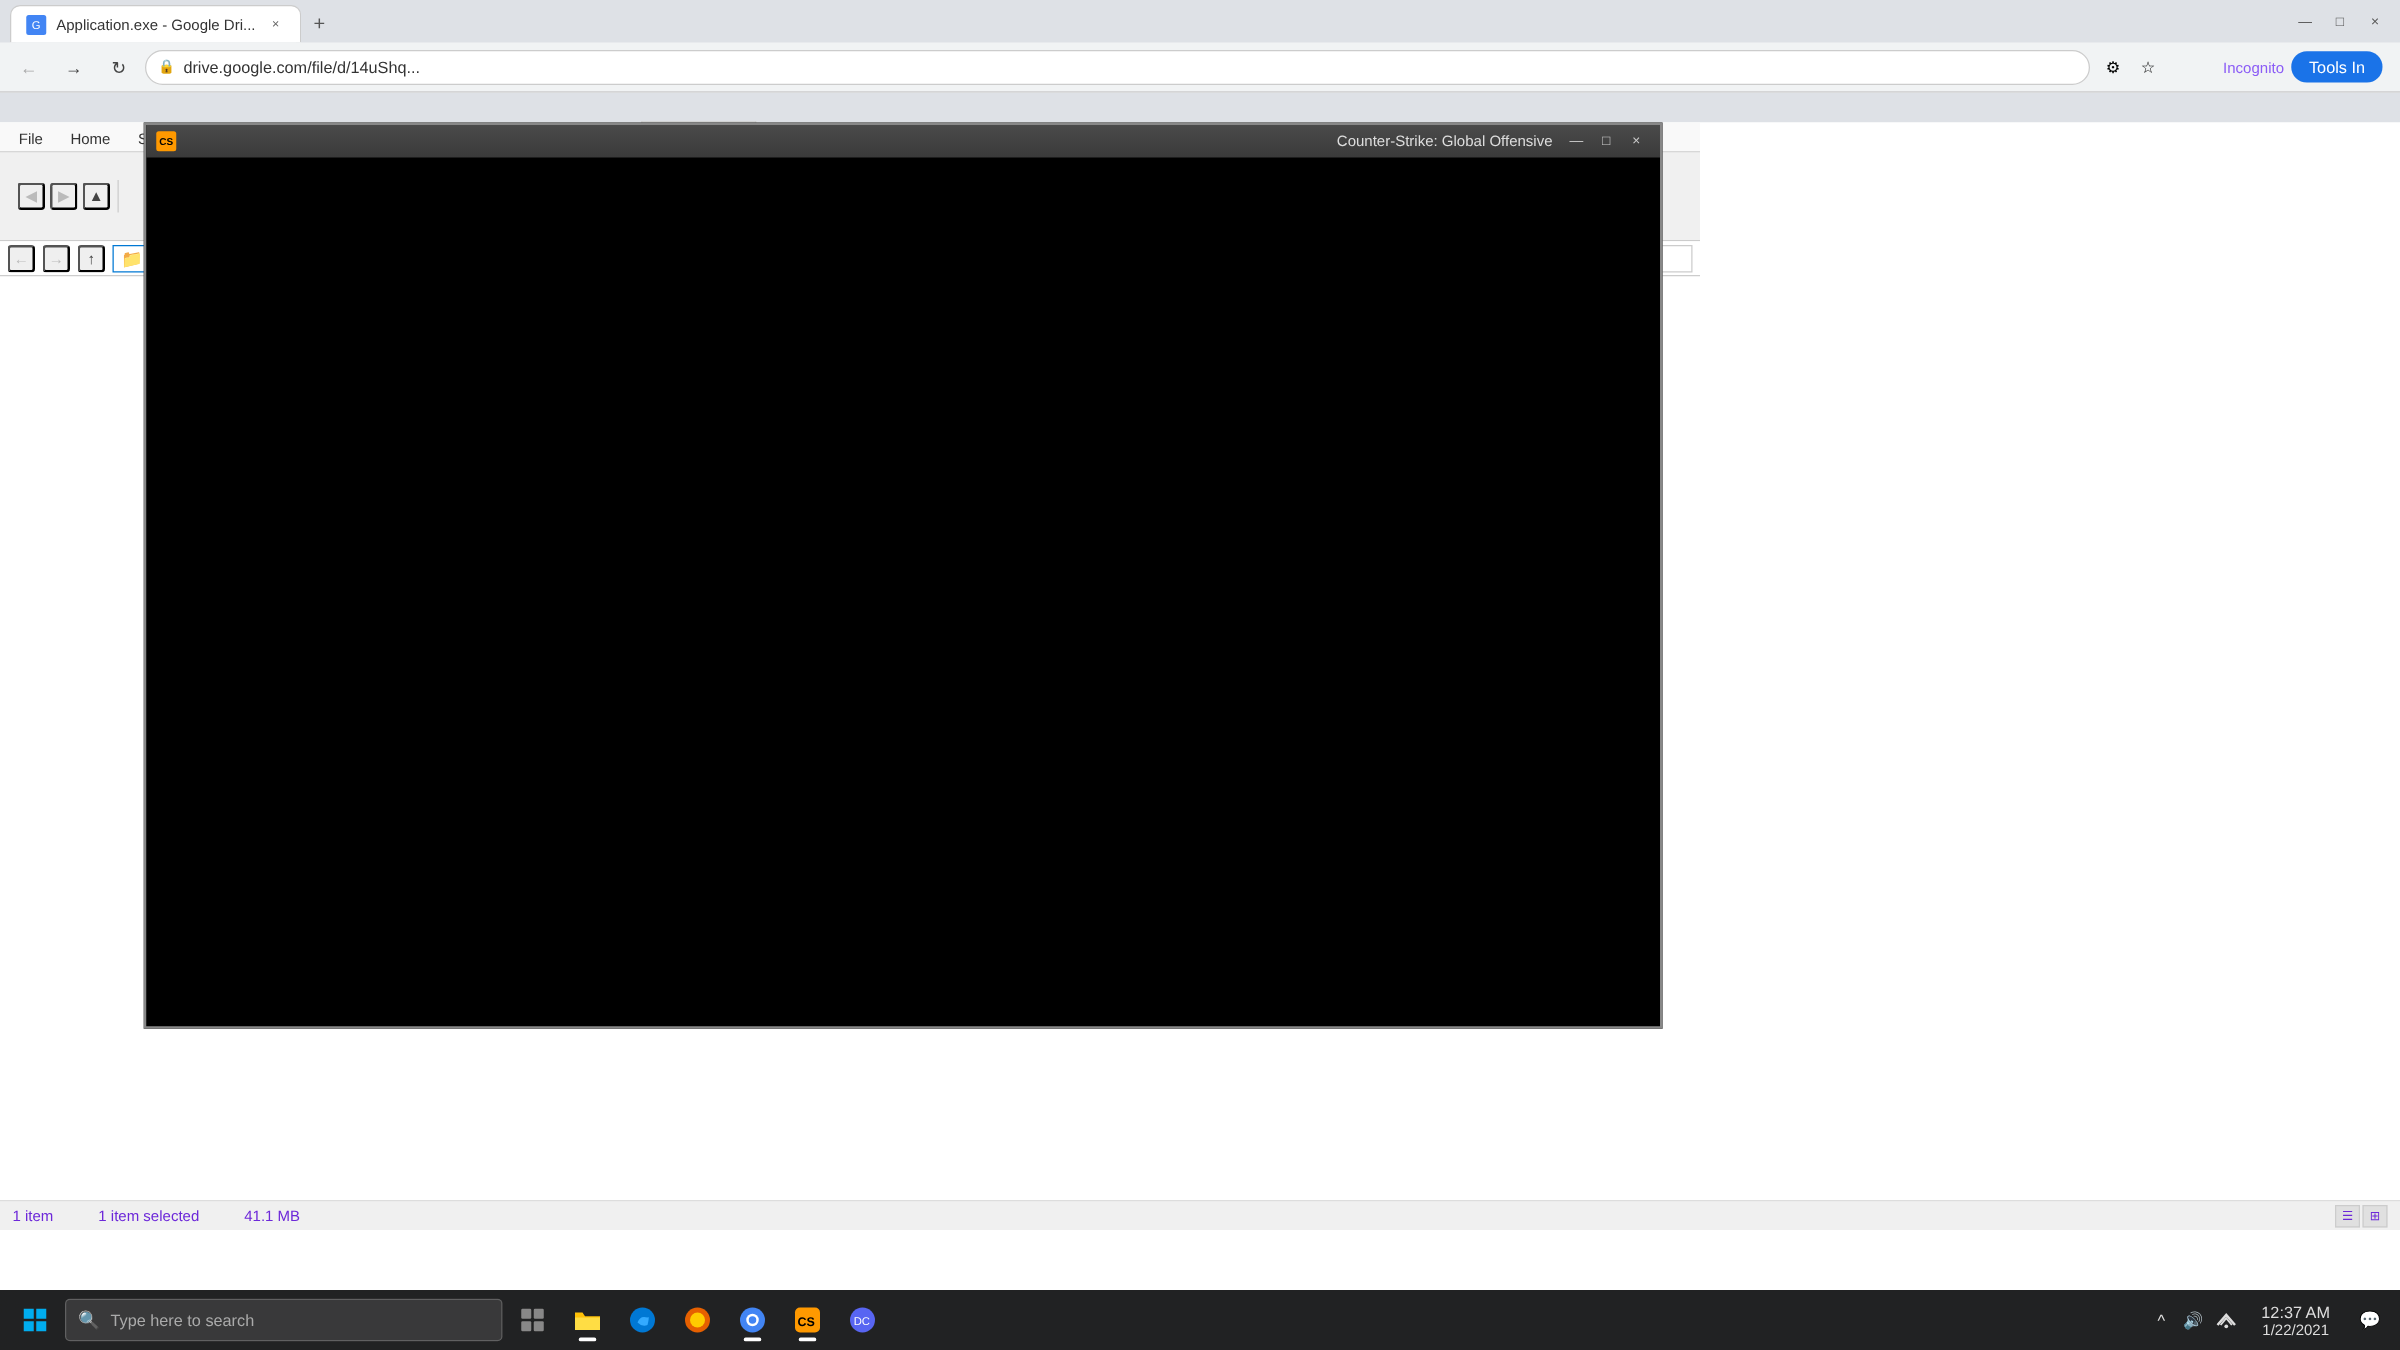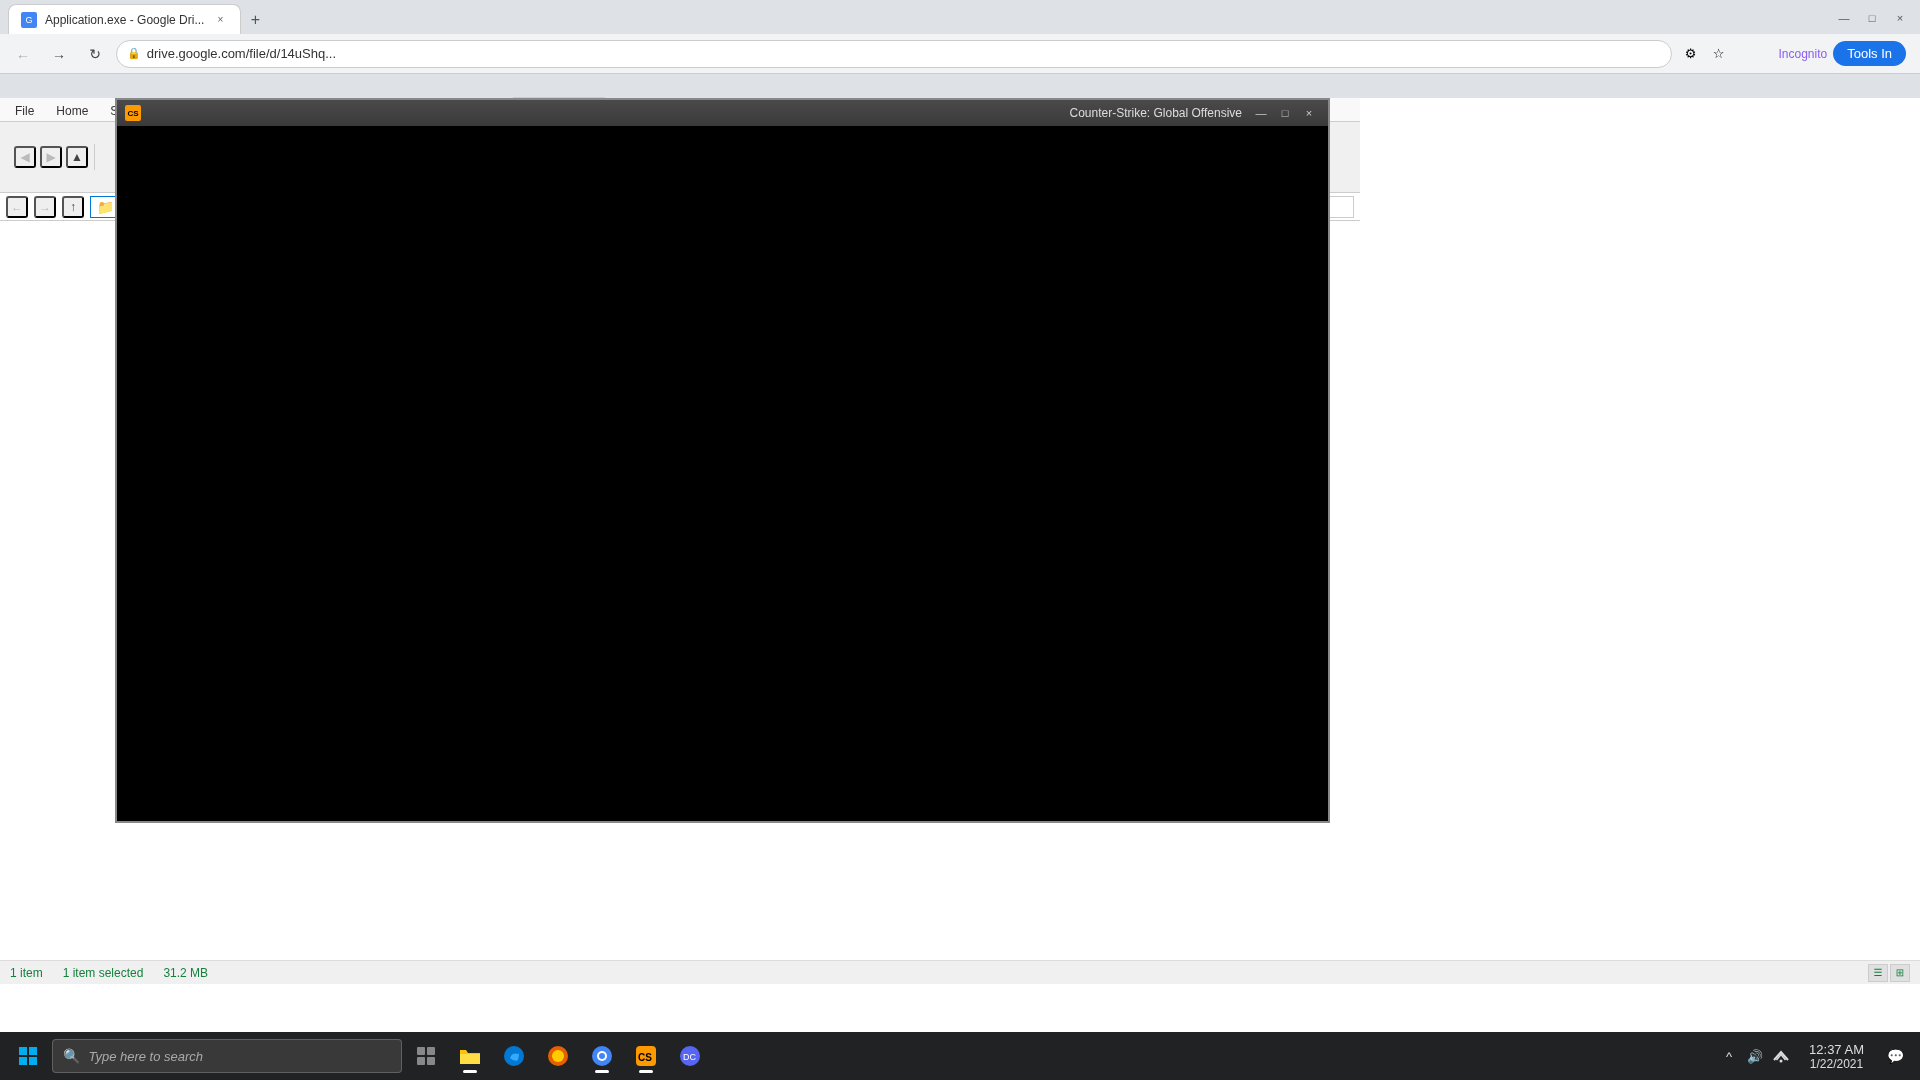--- a/index.html
+++ b/index.html
@@ -310,21 +310,20 @@
     }
 
     .search-icon-tb {
       color: #aaa;
       font-size: 14px;
     }
 
     .search-placeholder {
       color: #aaa;
       font-size: 13px;
-      font-style: italic;
     }
 
     .taskbar-icon {
       width: 40px;
       height: 40px;
       display: flex;
       align-items: center;
       justify-content: center;
       cursor: pointer;
       border-radius: 4px;
@@ -398,23 +397,23 @@
     }
 
     
     .fe-status-bar {
       height: 24px;
       background: #f0f0f0;
       border-top: 1px solid #ddd;
       display: flex;
       align-items: center;
       padding: 0 10px;
-      gap: 20px;
-      font-size: 12px;
-      color: #15803d;
+      gap: 36px;
+      font-size: 12px;
+      color: #6d28d9;
       position: absolute;
       bottom: 48px;
       left: 0;
       right: 0;
       z-index: 6;
     }
 
     
     .scene-container {
       position: absolute;
@@ -748,21 +747,21 @@
           <span>Search CSGOWallHack</span>
         </div>
       </div>
 
       <div style="flex:1;background:#fff;"></div>
     </div>
 
     <div class="fe-status-bar">
       <span>1 item</span>
       <span>1 item selected</span>
-      <span>31.2 MB</span>
+      <span>41.1 MB</span>
       <div class="fe-view-icons">
         <div class="fe-view-icon">☰</div>
         <div class="fe-view-icon">⊞</div>
       </div>
     </div>
 
     <div class="csgo-window">
 
       <div class="csgo-titlebar">
         <div class="csgo-icon">CS</div>

